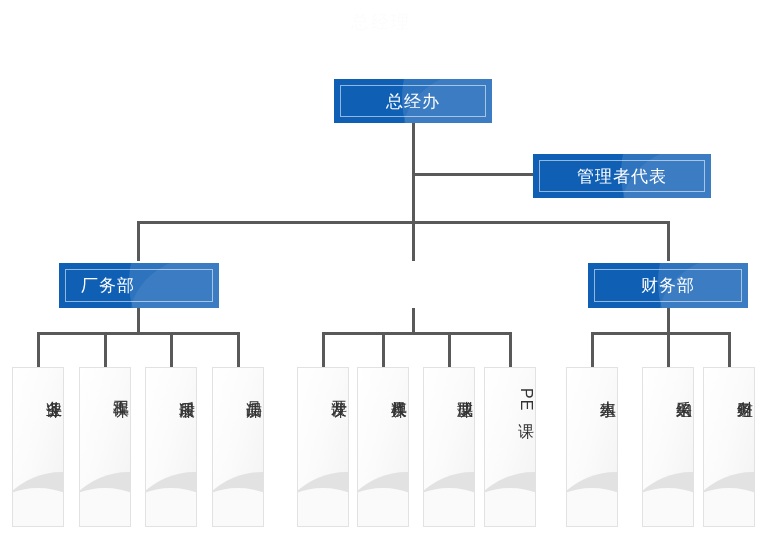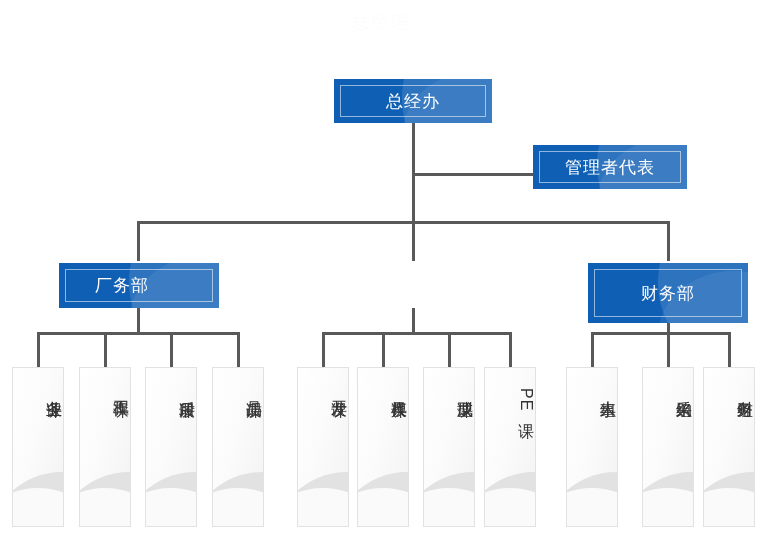--- a/index.html
+++ b/index.html
@@ -68,21 +68,21 @@
     position: absolute;
     left: 0; right: 0; top: 0; bottom: 0;
     display: flex;
     align-items: center;
     color: #ffffff;
     font-size: 17px;
     letter-spacing: 1px;
     z-index: 2;
   }
   .label.center { justify-content: center; }
-  .label.left   { justify-content: flex-start; padding-left: 36px; }
+  .label.left   { justify-content: flex-start; padding-left: 22px; }
 
   
   .node-white {
     position: absolute;
     background: linear-gradient(105deg, #ffffff 0%, #fbfbfb 45%, #f2f2f2 100%);
     border: 1px solid #e2e2e2;
     box-sizing: border-box;
     overflow: hidden;
   }
   .node-white .arc {
@@ -176,36 +176,36 @@
   <div class="line vline" style="left:667px; top:332px; height:36px;"></div>
   <div class="line vline" style="left:728px; top:332px; height:36px;"></div>
 
   <div class="node-blue" style="left:334px; top:71px; width:158px; height:44px;margin-top:8px;">
     <div class="swoosh"></div>
     <div class="swoosh2"></div>
     <div class="inner"></div>
     <div class="label center">总经办</div>
   </div>
 
-  <div class="node-blue" style="left:533px; top:145px; width:154px; height:44px;padding-left:8px;">
+  <div class="node-blue" style="left:533px; top:154px; width:178px; height:44px;padding-left:8px;">
     <div class="swoosh"></div>
     <div class="swoosh2"></div>
     <div class="inner"></div>
     <div class="label center">管理者代表</div>
   </div>
 
   <div class="node-blue" style="left:59px; top:263px; width:160px; height:45px;">
     <div class="swoosh"></div>
     <div class="swoosh2"></div>
     <div class="inner"></div>
     <div class="label left">厂务部</div>
   </div>
 
 
-  <div class="node-blue" style="left:588px; top:263px; width:160px; height:60px;">
+  <div class="node-blue" style="left:588px; top:263px; width:160px; height:45px;">
     <div class="swoosh"></div>
     <div class="swoosh2"></div>
     <div class="inner"></div>
     <div class="label center">财务部</div>
   </div>
 
   <div class="node-white" style="left:12px; top:367px; width:52px; height:160px;">
     <div class="arc"></div>
     <div class="arc2"></div>
     <div class="vlabel">业务课</div>

